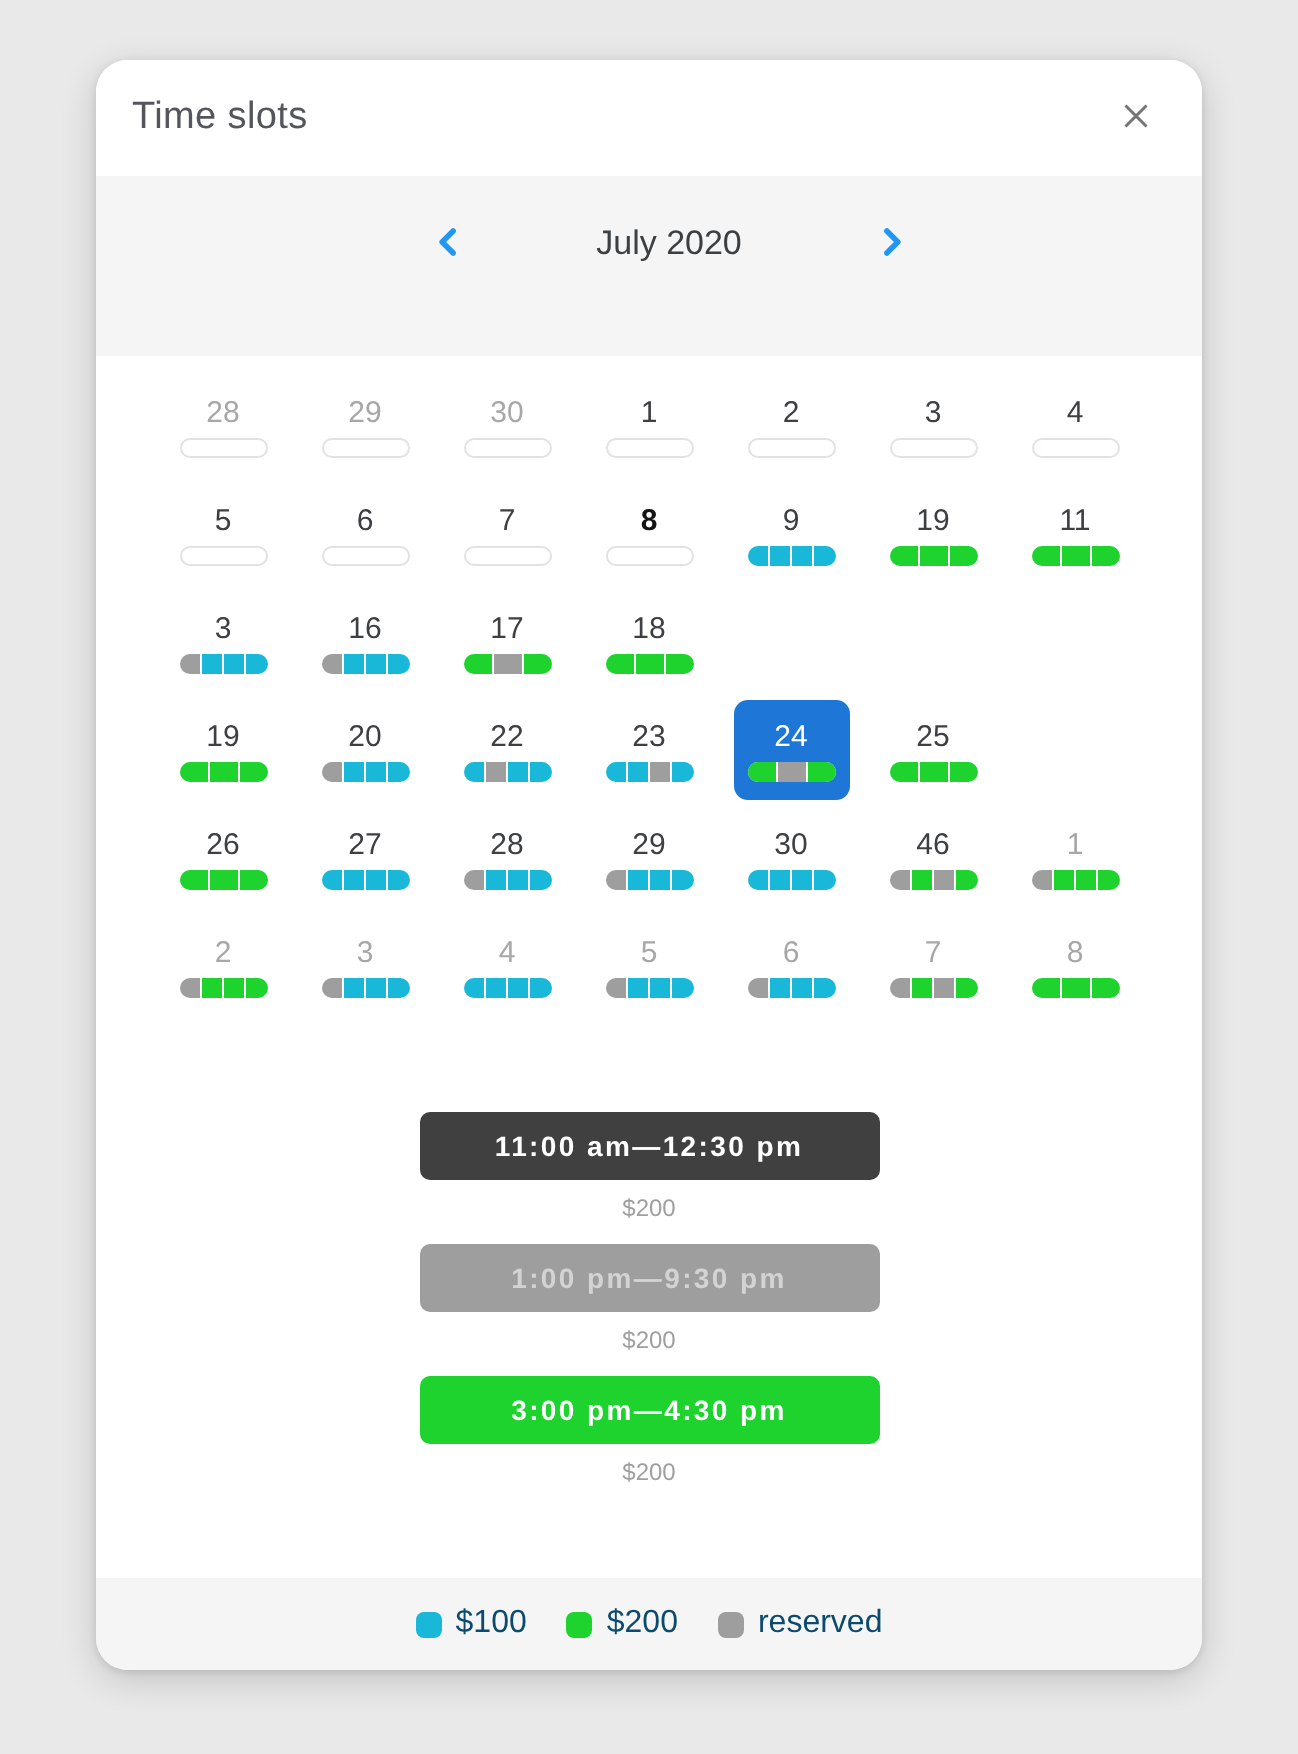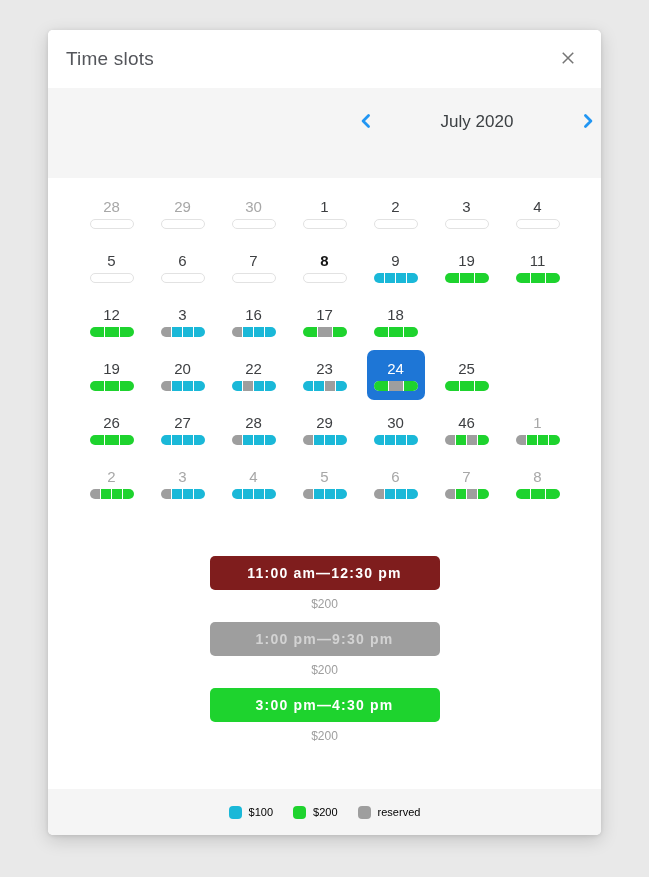--- a/index.html
+++ b/index.html
@@ -6,34 +6,34 @@
   html, body { width: 649px; height: 877px; }
   body {
     background: #e9e9e9;
     font-family: "Liberation Sans", sans-serif;
     position: relative;
     overflow: hidden;
   }
   .modal {
     position: absolute; left: 48px; top: 30px;
     width: 553px; height: 805px;
-    background: #ffffff; border-radius: 5px;
+    background: #ffffff; border-radius: 16px;
     box-shadow: 0 5px 18px rgba(0,0,0,0.16), 0 1px 4px rgba(0,0,0,0.10);
     display: flex; flex-direction: column; overflow: hidden;
   }
   .modal-header {
     height: 58px; flex: 0 0 58px;
     display: flex; align-items: center; justify-content: space-between;
     padding: 0 20px 0 18px; background: #fff;
   }
   .modal-title { font-size: 19px; font-weight: 500; color: #54565b; letter-spacing: .2px; }
   .close-btn { width: 26px; height: 26px; border: none; background: transparent; cursor: pointer;
     display: flex; align-items: center; justify-content: center; }
   .month-band { background: #f5f5f5; flex: 0 0 90px; padding-top: 14px; }
-  .month-nav { height: 40px; display: flex; align-items: center; justify-content: flex-end; padding-left: 20px; }
+  .month-nav { height: 40px; display: flex; align-items: center; justify-content: center; padding-left: 20px; }
   .nav-btn { width: 26px; height: 26px; border: none; background: transparent; cursor: pointer;
     display: flex; align-items: center; justify-content: center; }
   .month-label { font-size: 17px; color: #3c4043; width: 160px; text-align: center; margin: 0 18px; }
   .grid-row { display: grid; grid-template-columns: repeat(7, 1fr); padding: 0 28px; }
   .weekday-row { height: 36px; align-items: center; }
   .weekday { font-size: 13px; color: #757575; text-align: center; }
   .calendar-grid { padding-top: 8px; background: #fff; }
   .week-row { height: 54px; }
   .day-col { display: flex; align-items: center; justify-content: center; }
   .day-cell {
@@ -60,21 +60,21 @@
   }
   .slot-btn.reserved { color: rgba(255,255,255,0.55); cursor: default; }
   .slot-price { margin-top: 7px; font-size: 12px; color: #9e9e9e; }
   .spacer { flex: 1 1 auto; }
   .modal-footer {
     flex: 0 0 46px; background: #f5f5f5;
     display: flex; align-items: center; justify-content: center; gap: 20px;
   }
   .legend-item { display: flex; align-items: center; gap: 7px; }
   .legend-dot { width: 13px; height: 13px; border-radius: 4px; display: inline-block; }
-  .legend-label { font-size: 11px; color: #000000; }
+  .legend-label { font-size: 16px; color: #0c4a6e; }
 </style>
 </head>
 <body>
 
 <div class="modal">
 
   <div class="modal-header">
     <div class="modal-title">Time slots</div>
     <button class="close-btn">
       <span>
@@ -203,30 +203,20 @@
               <span class="seg" style="background: rgb(30, 211, 46);"></span>
               <span class="seg" style="background: rgb(30, 211, 46);"></span>
               <span class="seg" style="background: rgb(30, 211, 46);"></span>
             </div>
           </div>
         </div>
       </div>
       <div class="grid-row week-row">
         <div class="day-col">
           <div class="day-cell">
-            <span class="day-num">12</span>
-            <div class="day-bar">
-              <span class="seg" style="background: rgb(30, 211, 46);"></span>
-              <span class="seg" style="background: rgb(30, 211, 46);"></span>
-              <span class="seg" style="background: rgb(30, 211, 46);"></span>
-            </div>
-          </div>
-        </div>
-        <div class="day-col">
-          <div class="day-cell">
             <span class="day-num">3</span>
             <div class="day-bar">
               <span class="seg" style="background: rgb(158, 158, 158);"></span>
               <span class="seg" style="background: rgb(26, 184, 216);"></span>
               <span class="seg" style="background: rgb(26, 184, 216);"></span>
               <span class="seg" style="background: rgb(26, 184, 216);"></span>
             </div>
           </div>
         </div>
         <div class="day-col">
@@ -479,21 +469,21 @@
               <span class="seg" style="background: rgb(30, 211, 46);"></span>
               <span class="seg" style="background: rgb(30, 211, 46);"></span>
             </div>
           </div>
         </div>
       </div>
     </div>
 
   <div class="slots-section" id="slots-section">
       <div class="slot-item">
-        <button class="slot-btn available" style="background: #7f1d1d;">11:00 am—12:30 pm</button>
+        <button class="slot-btn available" style="background: #404040;">11:00 am—12:30 pm</button>
         <div class="slot-price">$200</div>
       </div>
       <div class="slot-item">
         <button class="slot-btn reserved" style="background: rgb(158, 158, 158);">1:00 pm—9:30 pm</button>
         <div class="slot-price">$200</div>
       </div>
       <div class="slot-item">
         <button class="slot-btn available" style="background: rgb(30, 211, 46);">3:00 pm—4:30 pm</button>
         <div class="slot-price">$200</div>
       </div>

